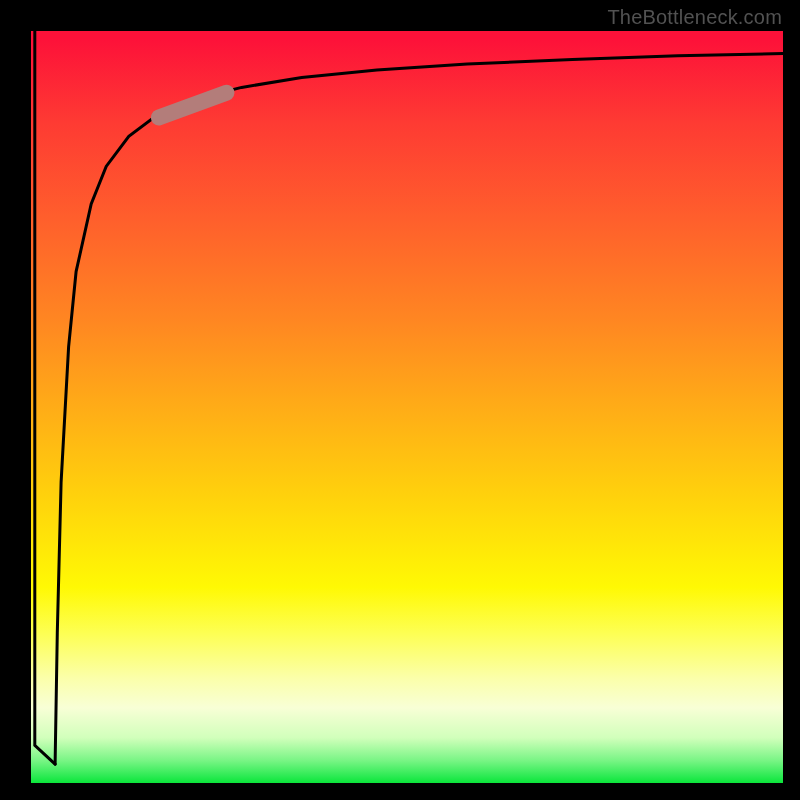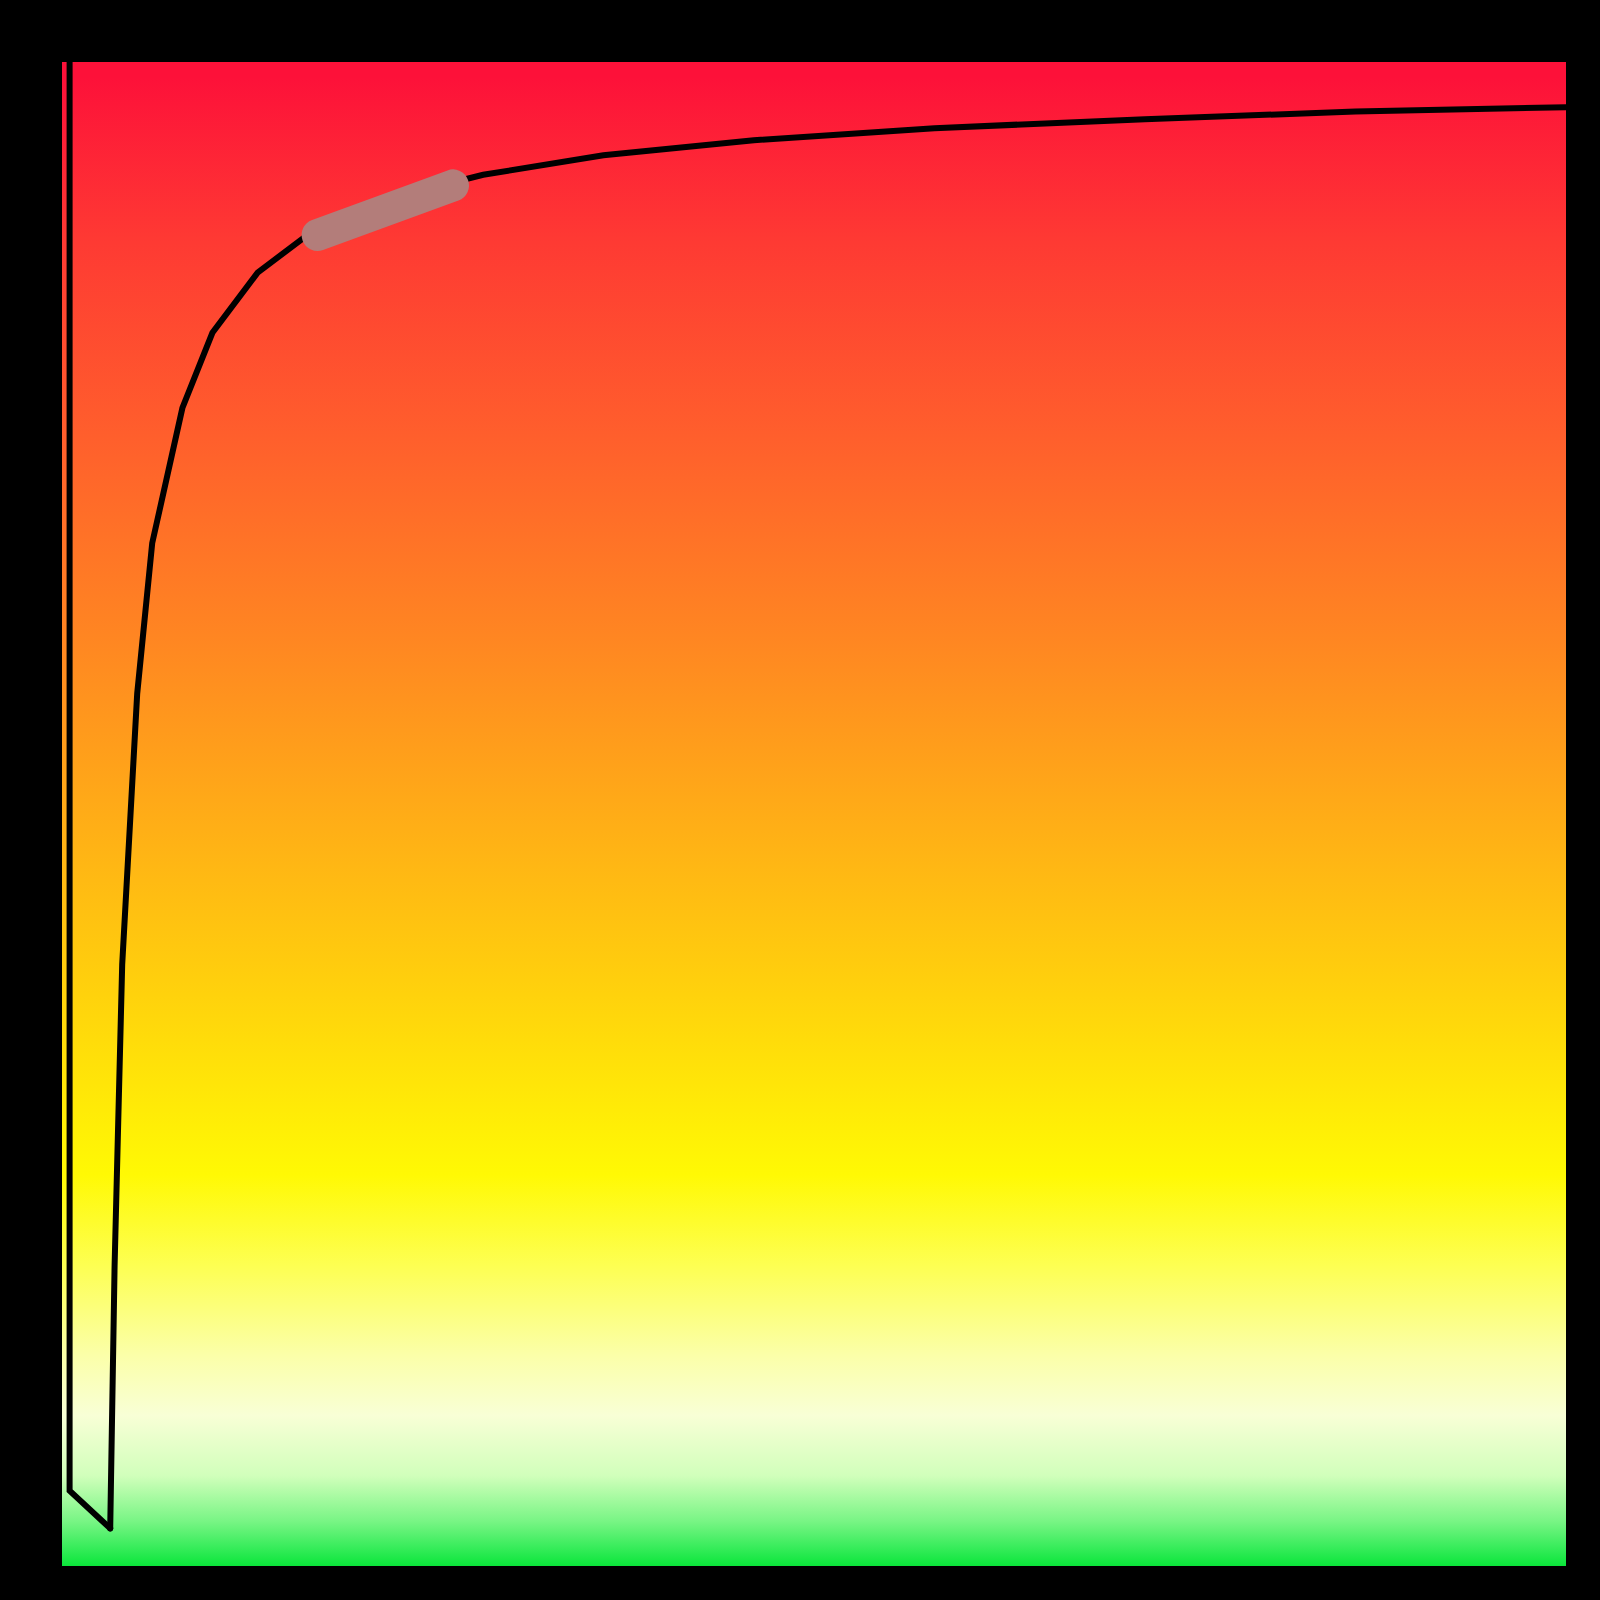--- a/index.html
+++ b/index.html
@@ -61,20 +61,21 @@
     overflow: visible;
   }
 </style>
 </head>
 <body>
 
 <div class="stage">
 
   <div class="plot-area"></div>
 
+  <div class="attribution">TheBottleneck.com</div>
 
   <svg class="curves" viewBox="0 0 752 752" preserveAspectRatio="none">
     <path fill="none" stroke="#000" stroke-width="3" stroke-linecap="round" d="M3.8 0.0 L3.8 714.4 L24.1 733.2"></path>
     <path fill="none" stroke="#000" stroke-width="3" stroke-linecap="round" d="M24.1 733.2 L26.3 601.6 L30.1 451.2 L37.6 315.8 L45.1 240.6 L60.2 173.0 L75.2 135.4 L97.8 105.3 L127.8 82.7 L165.4 67.7 L210.6 56.4 L270.7 46.6 L345.9 39.1 L436.2 33.1 L541.4 28.6 L646.7 24.8 L752.0 22.6"></path>
     <path fill="none" stroke="#b37d7a" stroke-width="16" stroke-linecap="round" d="M127.8 86.5 L195.5 61.7"></path>
   </svg>
 
 </div>
 
 </body></html>

